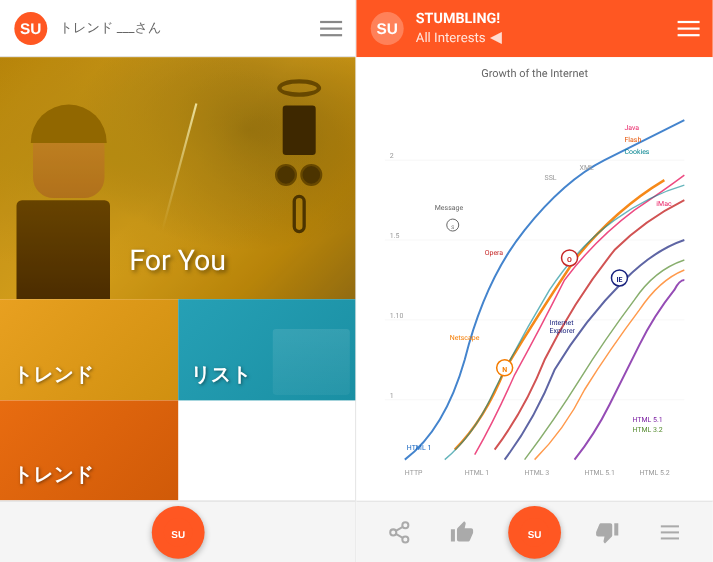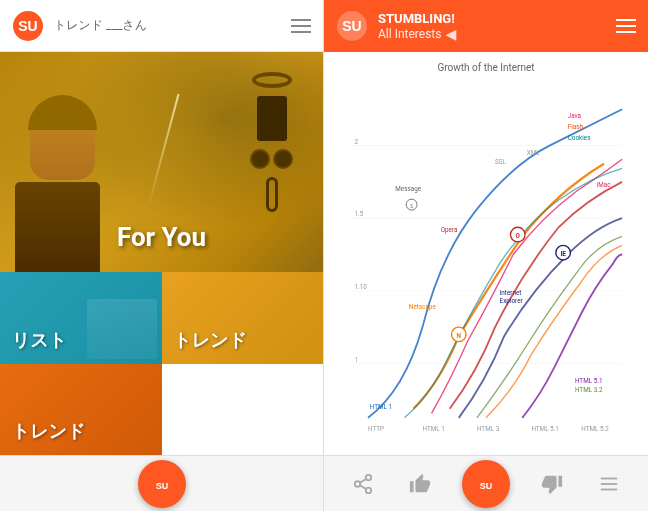--- a/index.html
+++ b/index.html
@@ -168,21 +168,21 @@
       background: rgba(180, 120, 0, 0.15);
     }
 
     .hero-label {
       position: absolute;
       bottom: 20px;
       left: 0;
       right: 0;
       text-align: center;
       font-size: 26px;
-      font-weight: bold;
+      font-weight: normal;
       color: #fff;
       text-shadow: 2px 2px 4px rgba(0,0,0,0.5);
     }
 
     
     .lightning {
       position: absolute;
       top: 40px;
       left: 50%;
       width: 2px;
@@ -406,28 +406,28 @@
       <div class="man-head">
         <div class="man-hair"></div>
       </div>
       <div class="man-body"></div>
     </div>
     <div class="hero-overlay"></div>
     <div class="hero-label">For You</div>
   </div>
 
   <div class="grid-buttons">
+    <div class="grid-btn btn-trend">
+      <span class="grid-btn-label">トレンド</span>
+    </div>
     <div class="grid-btn btn-list">
       <div class="btn-list-bg">
         <div class="glass-img"></div>
       </div>
       <span class="grid-btn-label">リスト</span>
-    </div>
-    <div class="grid-btn btn-trend">
-      <span class="grid-btn-label">トレンド</span>
     </div>
     <div class="grid-btn btn-interest">
       <span class="grid-btn-label">トレンド</span>
     </div>
   </div>
 
   <div class="bottom-bar">
     <div class="stumble-btn">
       <svg viewBox="0 0 28 28" width="28" height="28">
         <circle cx="14" cy="14" r="13" fill="#ff5722"></circle>

